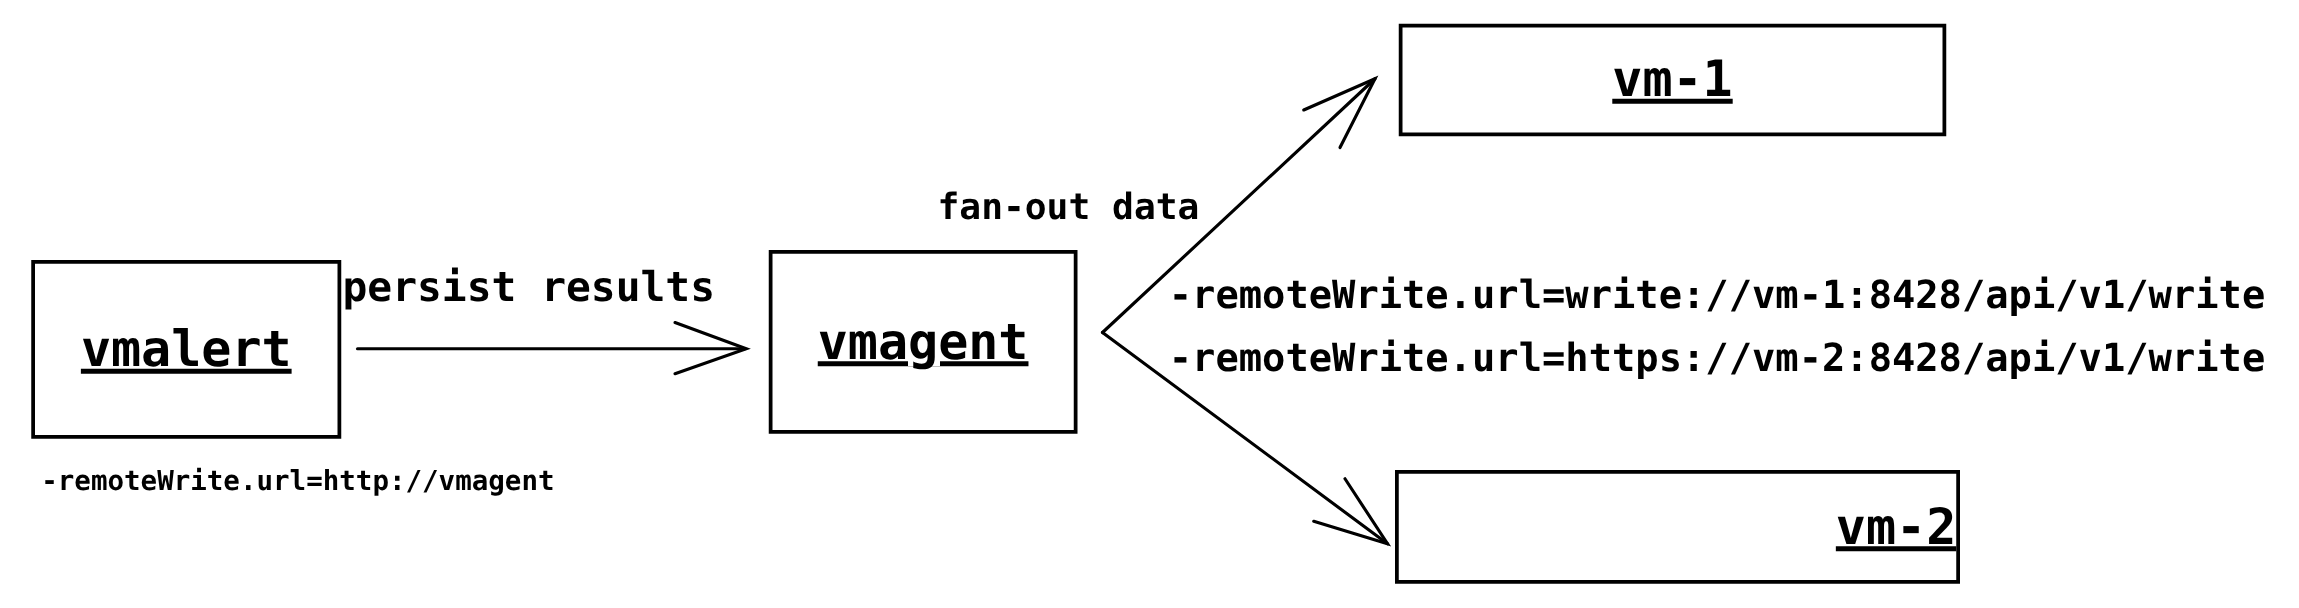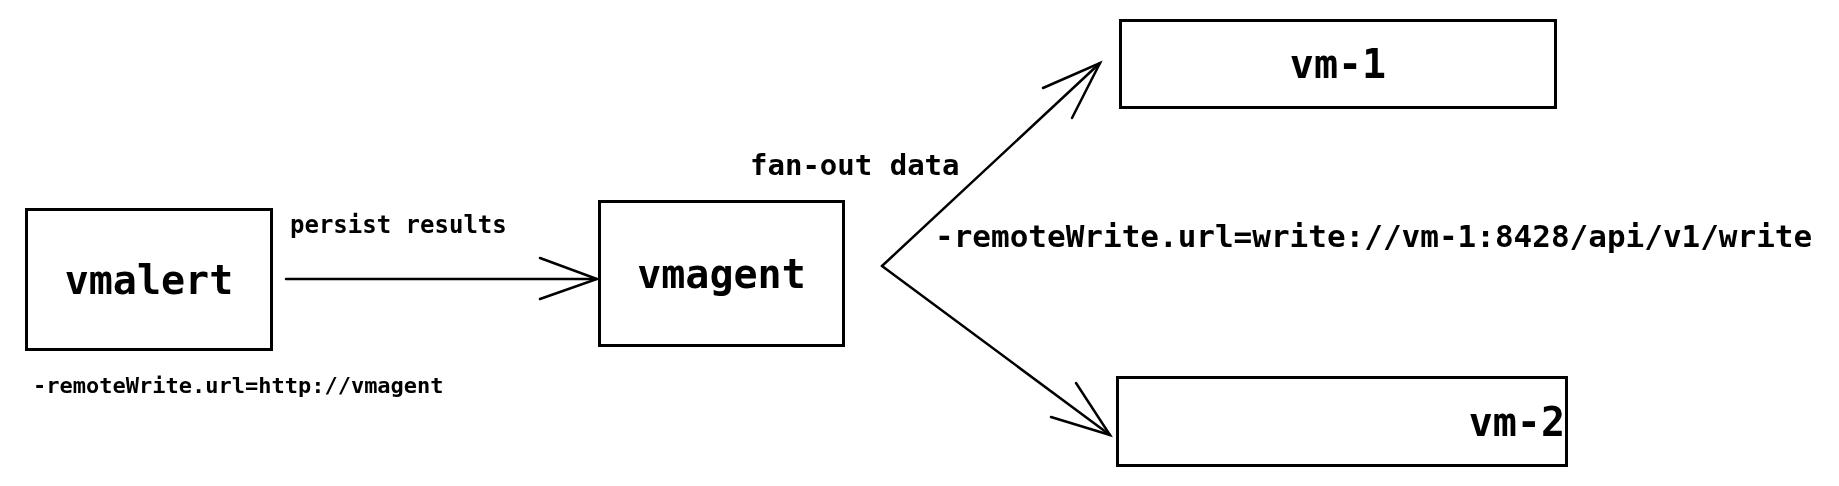--- a/index.html
+++ b/index.html
@@ -21,35 +21,36 @@
     box-sizing: border-box;
     border: 3px solid #000000;
     background: #ffffff;
     display: flex;
     align-items: center;
     justify-content: center;
     font-weight: bold;
     font-size: 40px;
     line-height: 1;
     z-index: 2;
+    text-decoration: underline;
   }
   .node-vmalert { left: 25px;  top: 208px; width: 248px; height: 143px; text-align: center; }
-  .node-vmagent { left: 598px; top: 200px; width: 247px; height: 147px; }
+  .node-vmagent { left: 615px; top: 200px; width: 247px; height: 147px; }
   .node-vm1     { left: 1119px; top: 19px;  width: 438px; height: 90px; }
   .node-vm2     { left: 1116px; top: 376px; width: 452px; height: 91px; justify-content: flex-end; }
 
   .lbl {
     position: absolute;
     font-weight: bold;
     line-height: 1;
     white-space: pre;
     z-index: 3;
     text-align: center;
   }
-  .lbl-persist { left: 290px; top: 213px; font-size: 24px; }
+  .lbl-persist { left: 274px; top: 213px; font-size: 33px; }
   .lbl-fanout  { left: 750px; top: 151px; font-size: 29px; }
   .lbl-http    { left: 33px;  top: 375px; font-size: 22px; }
   .lbl-https1  { left: 935px; top: 221px; font-size: 31px; }
   .lbl-https2  { left: 935px; top: 272px; font-size: 31px; }
 
   svg.wires {
     position: absolute;
     left: 0; top: 0;
     width: 1839px;
     height: 486px;
@@ -99,14 +100,15 @@
 
   <div class="node node-vm2">
     <span>vm-2</span>
   </div>
 
   <span class="lbl lbl-persist">persist results</span>
   <span class="lbl lbl-fanout">fan-out data</span>
 
   <span class="lbl lbl-http">-remoteWrite.url=http://vmagent</span>
   <span class="lbl lbl-https1">-remoteWrite.url=write://vm-1:8428/api/v1/write</span>
+  <span class="lbl lbl-https2">-remoteWrite.url=https://vm-2:8428/api/v1/write</span>
 
 </div>
 
 </body></html>

